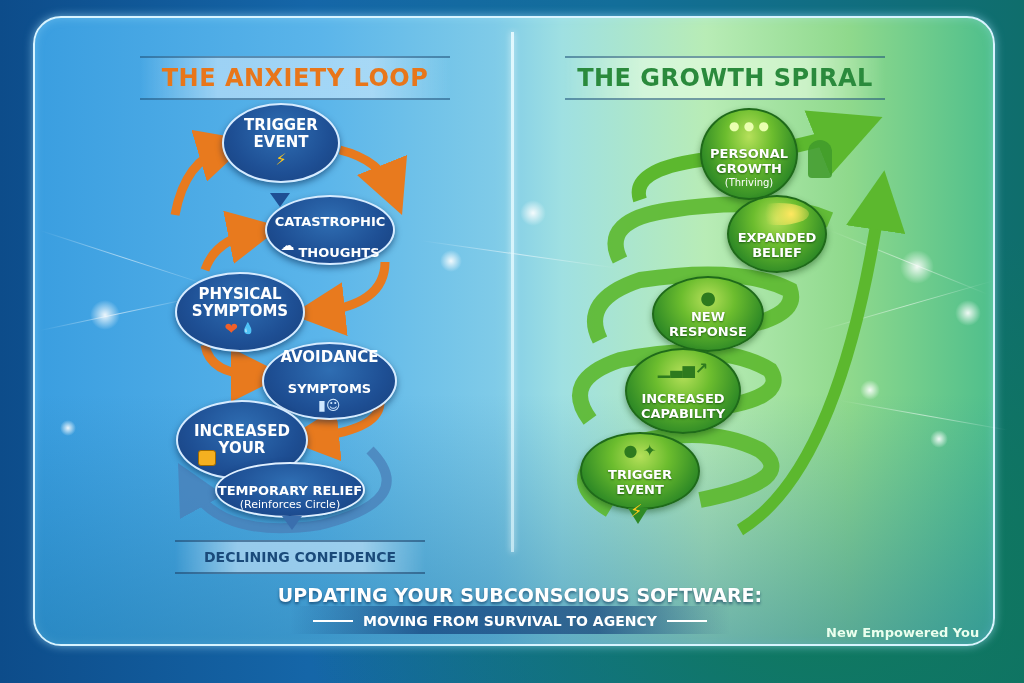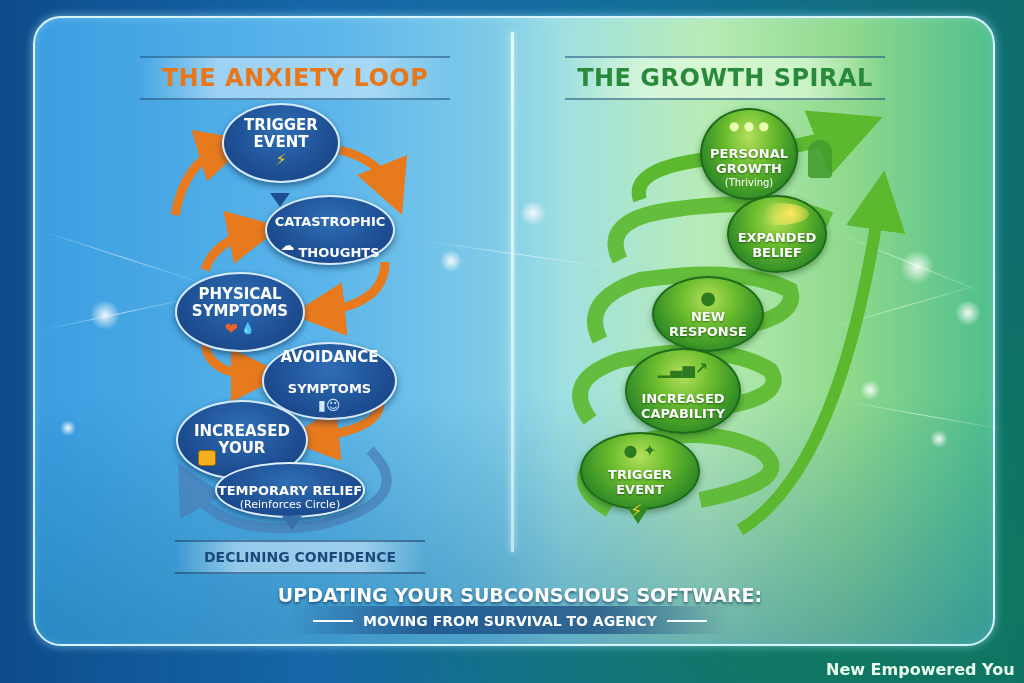--- a/index.html
+++ b/index.html
@@ -73,21 +73,21 @@
     position: absolute; left: 260px; top: 584px; width: 500px; text-align: center;
     color: #fff; font-weight: bold; font-size: 19px; text-shadow: 0 2px 3px rgba(0,40,80,0.6); margin-left: 10px;
   }
   .footer-sub {
     position: absolute; left: 260px; top: 610px; width: 500px; height: 22px;
     display: flex; align-items: center; justify-content: center; gap: 10px;
     color: #fff; font-weight: bold; font-size: 14px;
   }
   .footer-sub .line { width: 40px; height: 2px; background: #fff; }
   .footer-band { position: absolute; left: 290px; top: 606px; width: 440px; height: 28px; background: linear-gradient(90deg, rgba(10,50,110,0), rgba(10,50,110,0.6) 30%, rgba(10,50,110,0.6) 70%, rgba(10,50,110,0)); }
-  .brand { position: absolute; left: 826px; top: 625px; color: #eaffee; font-weight: bold; font-size: 16px; margin-top: 35px; }
+  .brand { position: absolute; left: 826px; top: 625px; color: #eaffee; font-weight: bold; font-size: 13px; }
 </style>
 </head>
 <body>
 
 <div class="frame"></div>
 
 <div>
   <div class="glow" style="left:90px;top:300px;width:30px;height:30px;"></div>
   <div class="glow" style="left:440px;top:250px;width:22px;height:22px;"></div>
   <div class="glow" style="left:520px;top:200px;width:26px;height:26px;"></div>

